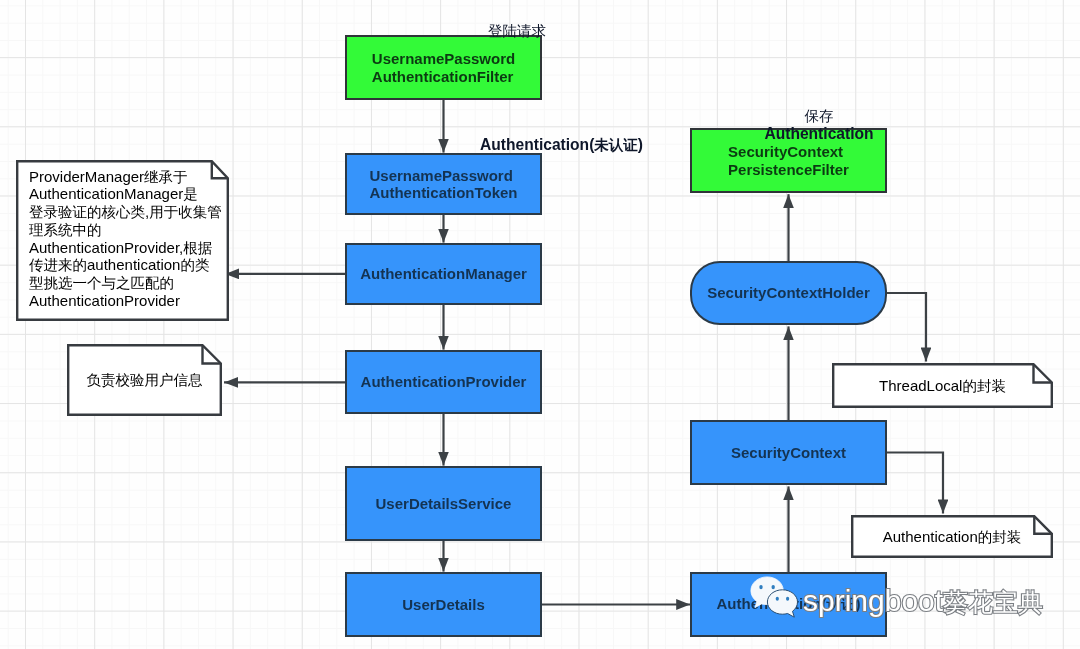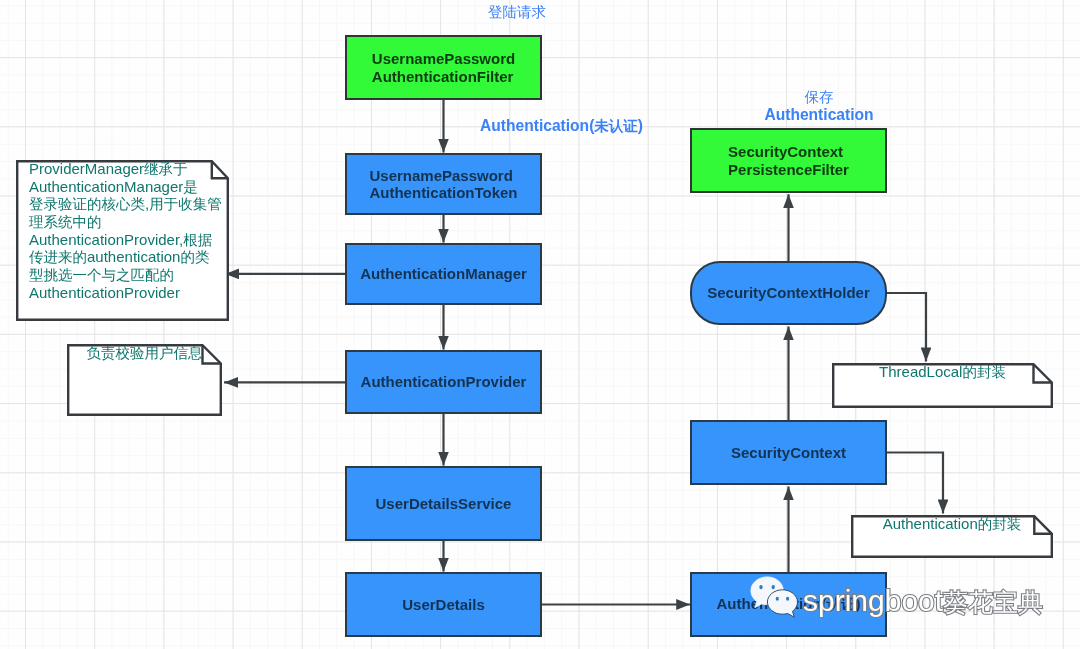--- a/index.html
+++ b/index.html
@@ -13,28 +13,28 @@
       linear-gradient(to right,#f7f7f7 1px,transparent 1px),
       linear-gradient(to bottom,#f7f7f7 1px,transparent 1px);
     background-size:69.2px 69.2px,69.2px 69.2px,17.3px 17.3px,17.3px 17.3px;
     background-position:25px 57.1px,25px 57.1px,7.7px 5.4px,7.7px 5.4px;}
   svg.layer{position:absolute;left:0;top:0;width:1080px;height:649px;}
   .node{position:absolute;box-sizing:border-box;border:2px solid #2b3134;
         display:flex;align-items:center;justify-content:center;text-align:left;
         font-weight:bold;font-size:15px;line-height:17.2px;color:#1b2b3a;}
   .node.green{background:#33fa38;color:#0c3a12;border-color:#2f3438;}
   .node.blue{background:#3694fb;color:#143352;border-color:#2b3a47;}
-  .label{position:absolute;color:#3b82f6;font-size:15.6px;line-height:17px;text-align:center;white-space:nowrap;}
+  .label{position:absolute;color:#0f172a;font-size:15.6px;line-height:17px;text-align:center;white-space:nowrap;margin-top:19px;}
   .label i.cjk{font-size:0.93em;}
   .label.bold{font-weight:bold;}
   .note{position:absolute;}
   .note-shape{position:absolute;left:0;top:0;width:100%;height:100%;}
   .note-body{position:absolute;left:0;top:0;width:100%;height:100%;
-      display:flex;flex-direction:column;justify-content:flex-start;
-      color:#0f766e;font-size:15px;line-height:17.7px;box-sizing:border-box;
+      display:flex;flex-direction:column;justify-content:center;
+      color:#000000;font-size:15px;line-height:17.7px;box-sizing:border-box;
       white-space:nowrap;}
   .note-body>div{white-space:nowrap;height:17.7px;overflow:visible;}
   i.cjk{font-style:normal;font-size:0.967em;line-height:inherit;}
   .nb-left{align-items:flex-start;padding-left:13px;padding-right:0;
       padding-bottom:4px;}
   .nb-center{align-items:center;}
   .wm{position:absolute;left:750px;top:570px;}
   .wm-logo{position:absolute;left:0px;top:6px;}
   .wm-text{position:absolute;left:53px;top:4px;overflow:visible;}
 </style>

